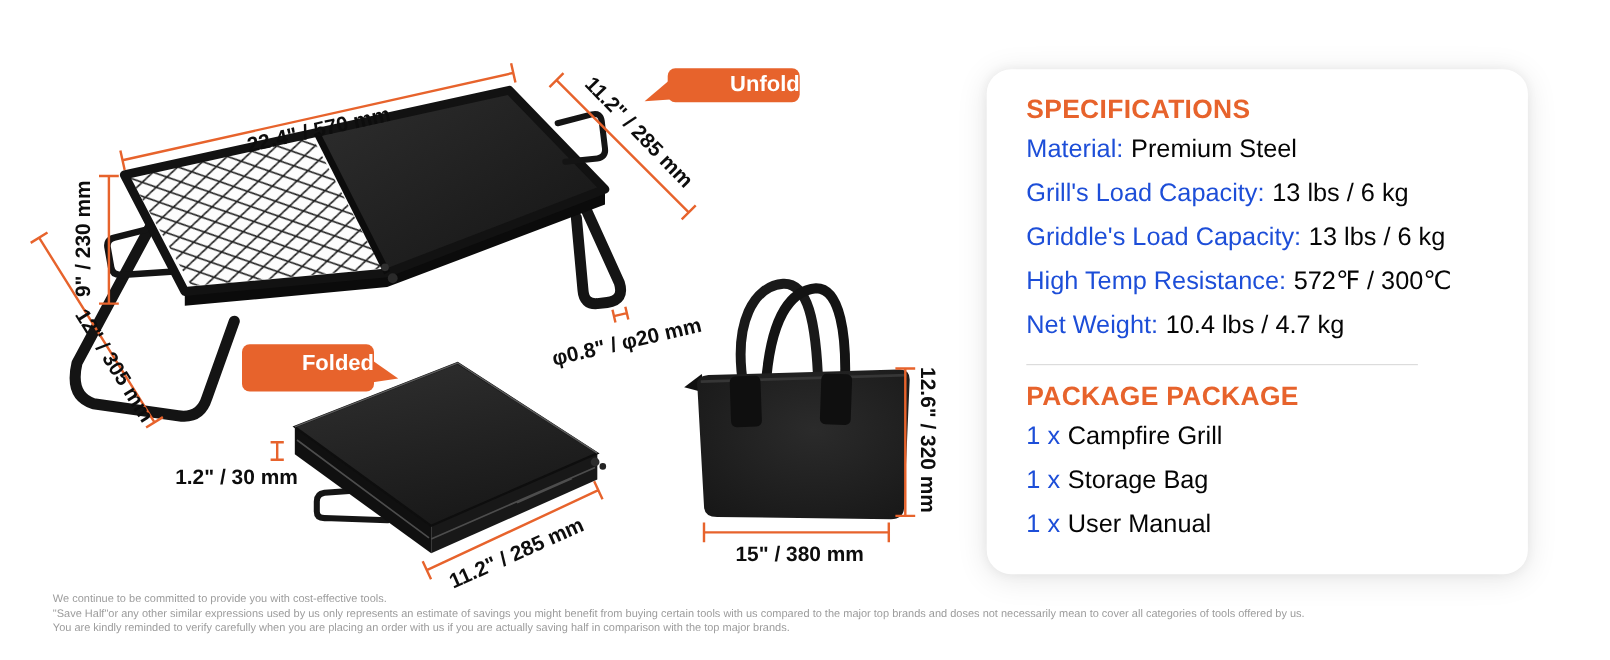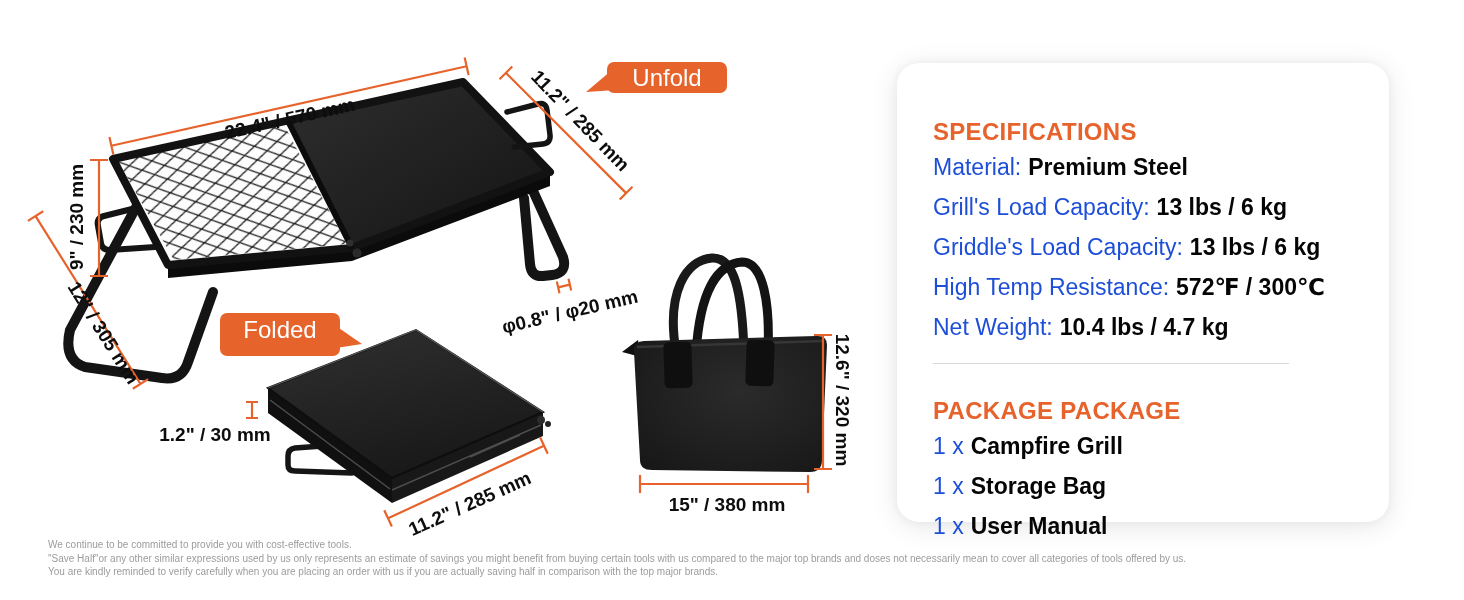--- a/index.html
+++ b/index.html
@@ -12,39 +12,39 @@
   svg{position:absolute;left:0;top:0;}
   
   .dim-label{
     position:absolute; white-space:nowrap;
     font-weight:bold; font-size:19px; color:#0d0d0d;
     transform:translate(-50%,-50%);
   }
   
   .badge{
     position:absolute; background:var(--accent); color:#ffffff;
-    font-weight:normal; font-size:24px; text-align:center;
+    font-weight:bold; font-size:20px; text-align:right;
     border-radius:7px; line-height:31px;
   }
   .badge.unfold{left:607px; top:62px; width:120px; height:31px;}
   .badge.folded{left:220px; top:313px; width:120px; height:43px; line-height:34px;}
   
   .panel{
     position:absolute; left:897px; top:63px; width:492px; height:459px;
     background:#ffffff; border-radius:22px;
     box-shadow:0 4px 28px rgba(0,0,0,0.10), 0 0 10px rgba(0,0,0,0.05);
     box-sizing:border-box; padding:22px 30px 0 36px;
   }
   .panel .sec-title{
     font-size:24px; font-weight:bold; color:var(--accent);
-    line-height:30px; letter-spacing:0.3px;margin-top:32px;
+    line-height:30px; letter-spacing:0.3px;
   }
   .panel .row{font-size:23px; line-height:40px; white-space:nowrap;}
   .panel .row .lbl{color:#1d4ed8;}
-  .panel .row .val{color:#050505; font-weight:bold; margin-left:7px;}
+  .panel .row .val{color:#050505; font-weight:normal; margin-left:7px;}
   .panel .divider{border:none; border-top:1px solid #d9d9d9; margin:16px 70px 14px 0;}
   
   .footer{
     position:absolute; left:48px; top:538px; width:1380px;
     font-size:10px; line-height:13.5px; color:#9c9c9c;
   }
 </style>
 </head>
 <body>
 

